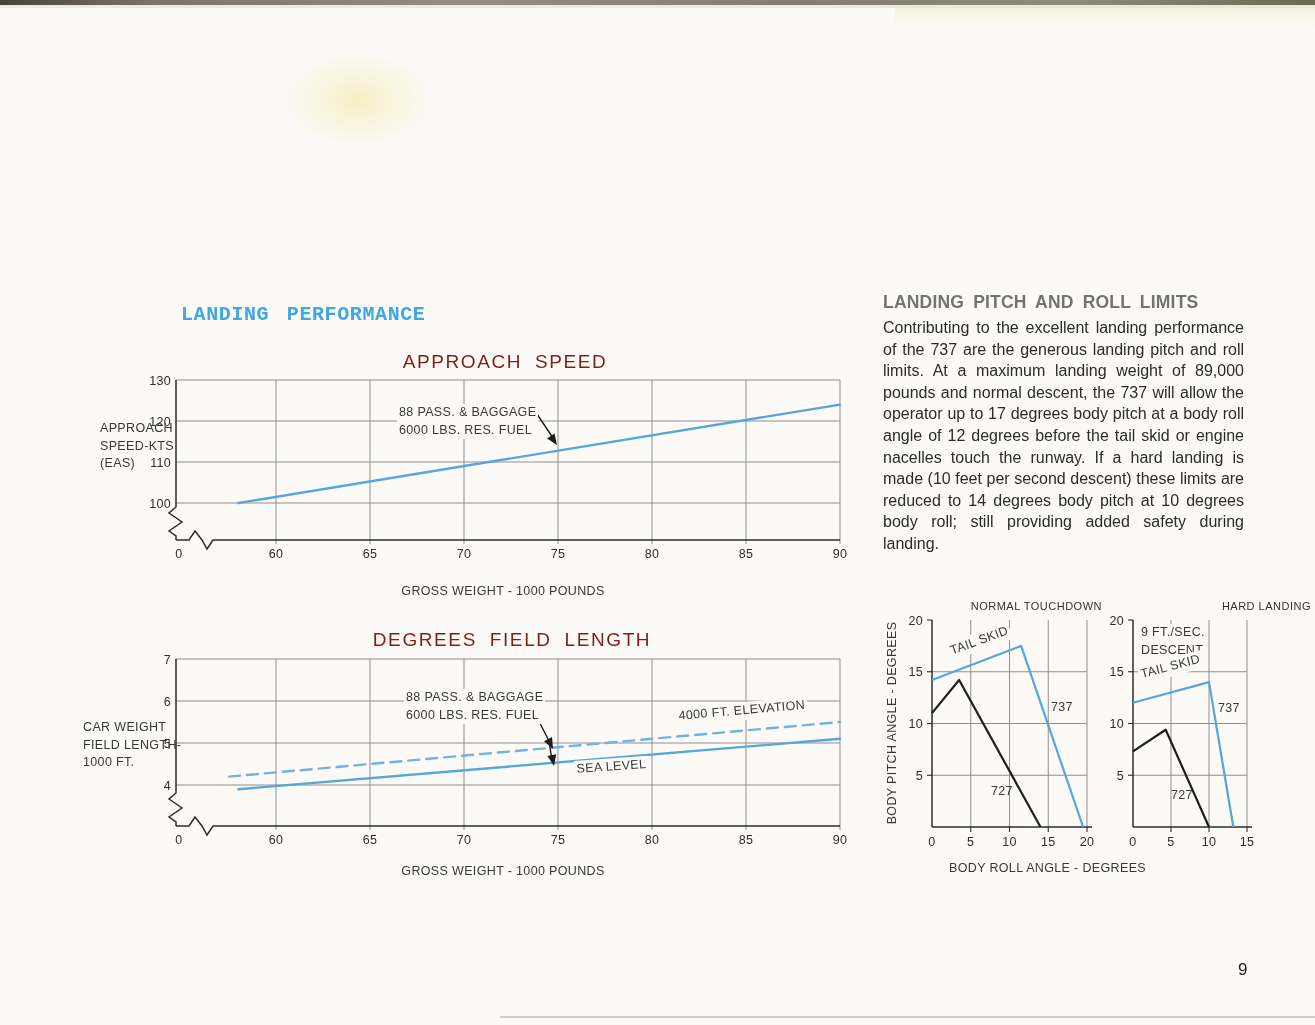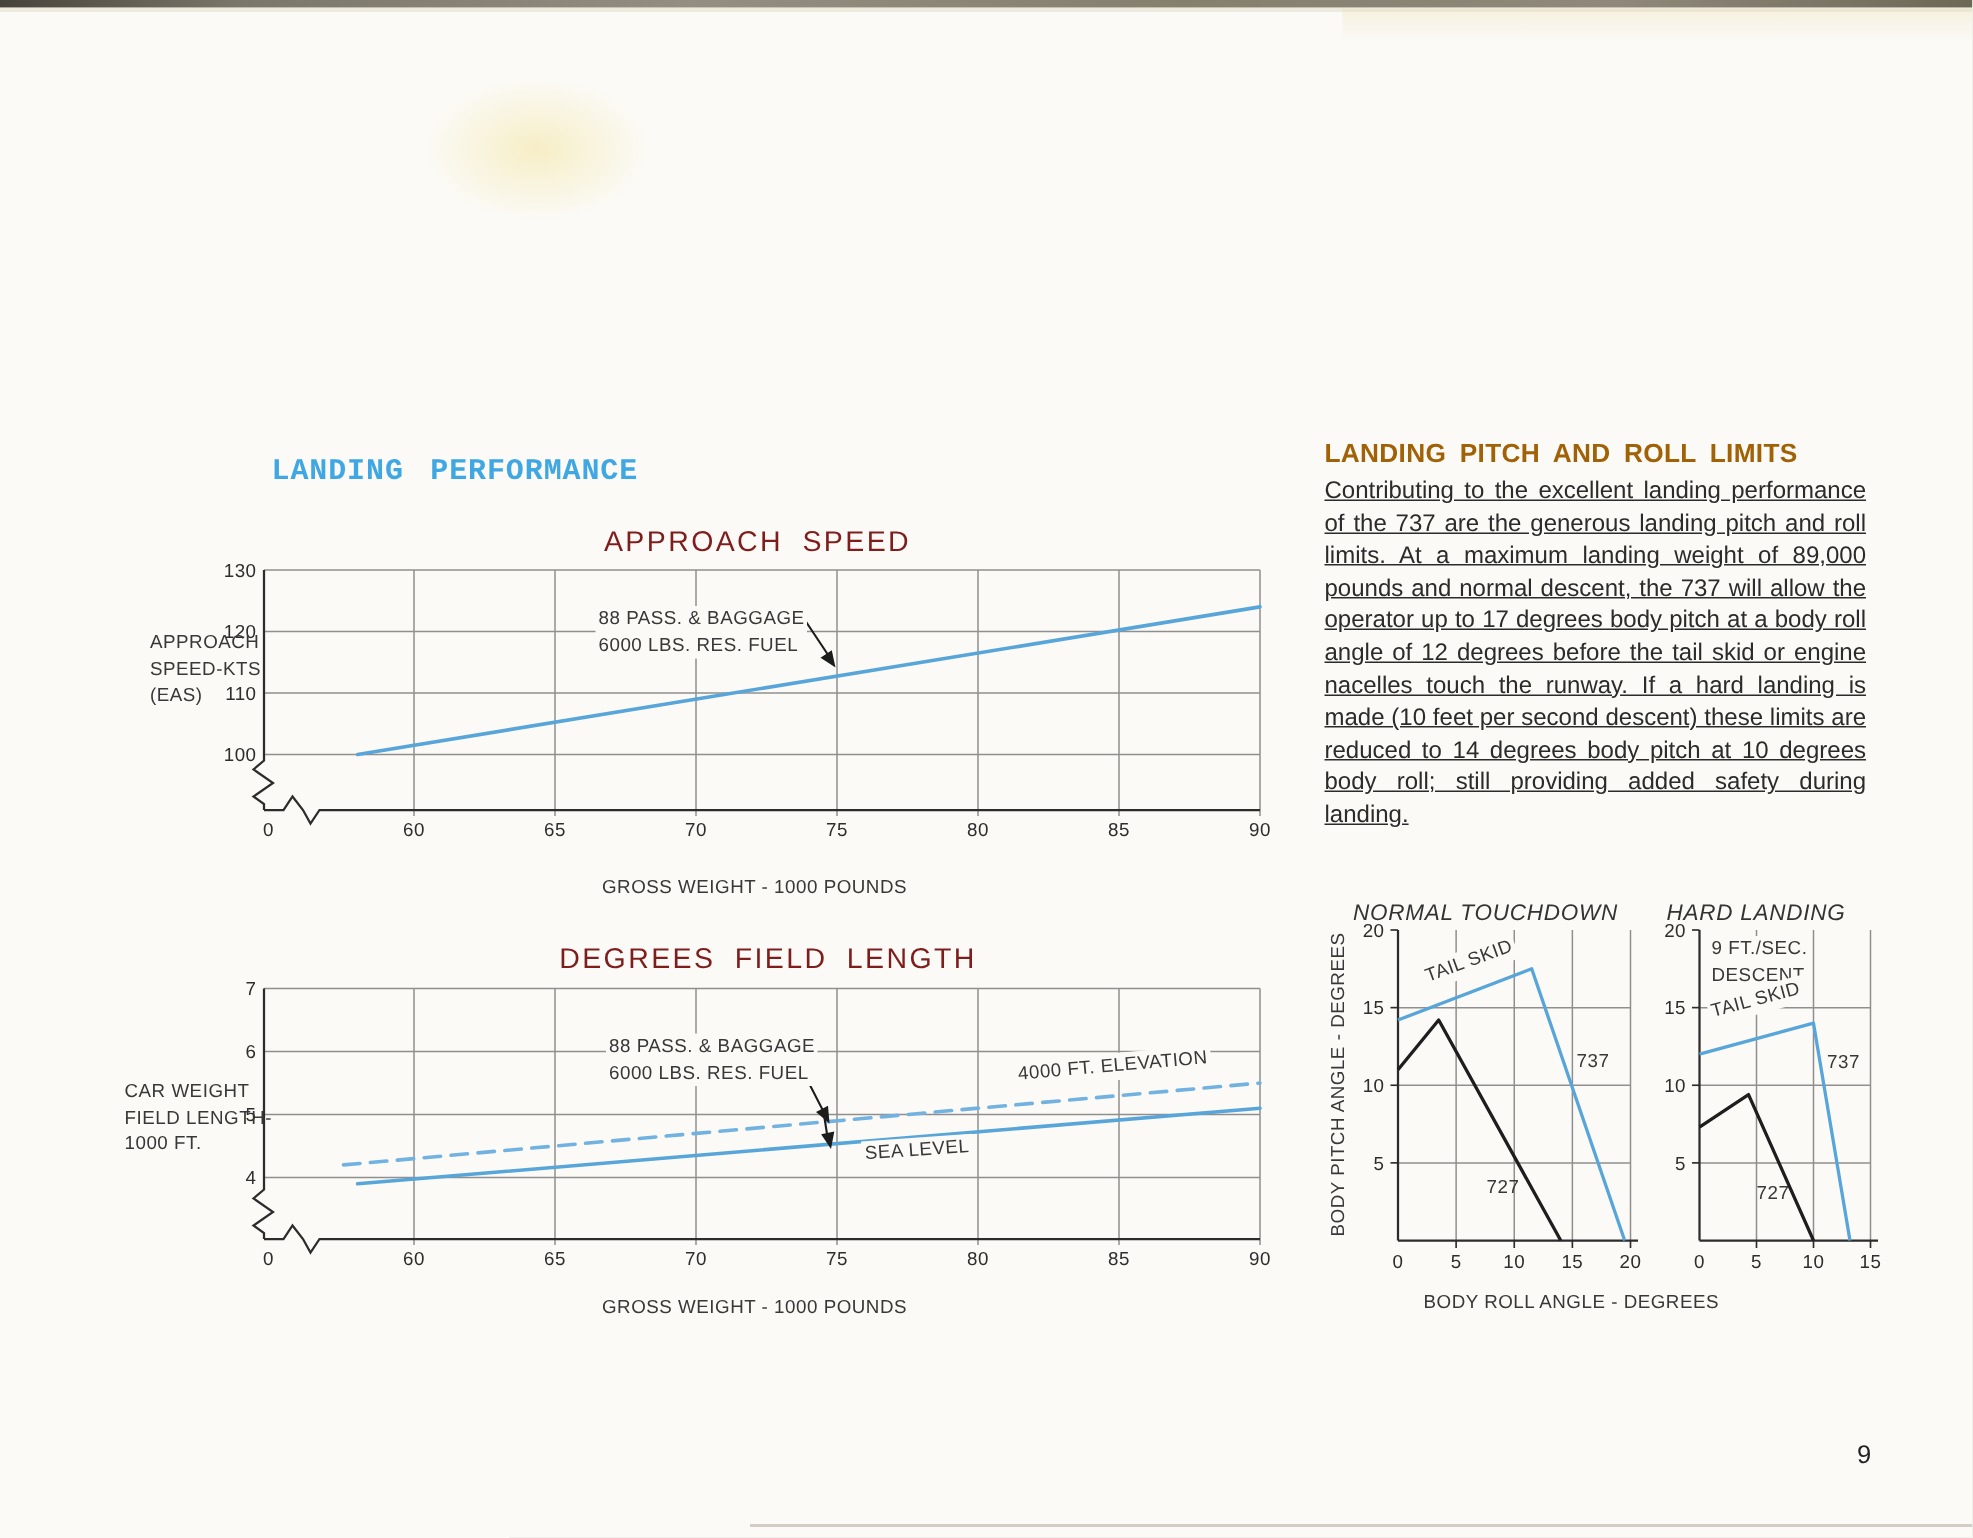--- a/index.html
+++ b/index.html
@@ -23,24 +23,24 @@
   .axis-thin{stroke:#2c2c2c;stroke-width:1.1;}
   .curve{fill:none;stroke-width:2.4;stroke-linejoin:round;stroke-linecap:round;}
   .curve-sm{fill:none;stroke-width:2.2;stroke-linejoin:round;}
   .leader{stroke:#1c1c1c;stroke-width:1.4;fill:none;}
   .arrowhead{fill:#1c1c1c;stroke:none;}
   .tick{font:12.5px "Liberation Sans",sans-serif;fill:#2e2e2e;letter-spacing:.3px;}
 
   .lbl{position:absolute;font-size:12.5px;line-height:17.5px;color:#383838;letter-spacing:.35px;}
   .mask{background:#fbfaf6;padding:0 2px;}
   .ctitle{position:absolute;font-size:19px;letter-spacing:1.6px;word-spacing:6px;color:#7f1d1d;text-align:center;}
-  .smtitle{position:absolute;font-size:15px;letter-spacing:.5px;color:#333;text-align:left;font-style:italic;}
+  .smtitle{position:absolute;font-size:11px;letter-spacing:.5px;color:#333;text-align:right;}
   .blue-head{position:absolute;font-size:20px;font-weight:bold;letter-spacing:.6px;word-spacing:5px;font-family:Liberation Mono, monospace;}
-  .art-head{position:absolute;font-size:17.5px;font-weight:bold;letter-spacing:.2px;word-spacing:4px;color:#a16207;}
-  .art-body{position:absolute;width:361px;font-size:16px;line-height:21.6px;text-align:justify;color:#2b2b2b;text-decoration:underline;}
+  .art-head{position:absolute;font-size:17.5px;font-weight:bold;letter-spacing:.2px;word-spacing:4px;color:#737373;}
+  .art-body{position:absolute;width:361px;font-size:16px;line-height:21.6px;text-align:justify;color:#2b2b2b;}
   .pageno{position:absolute;font-size:17px;color:#222;}
   .rot{transform-origin:left top;}
 </style>
 </head>
 <body>
 
 <div class="page">
   <div class="top-edge"></div>
   <div class="top-edge2"></div>
   <div class="stain"></div>

